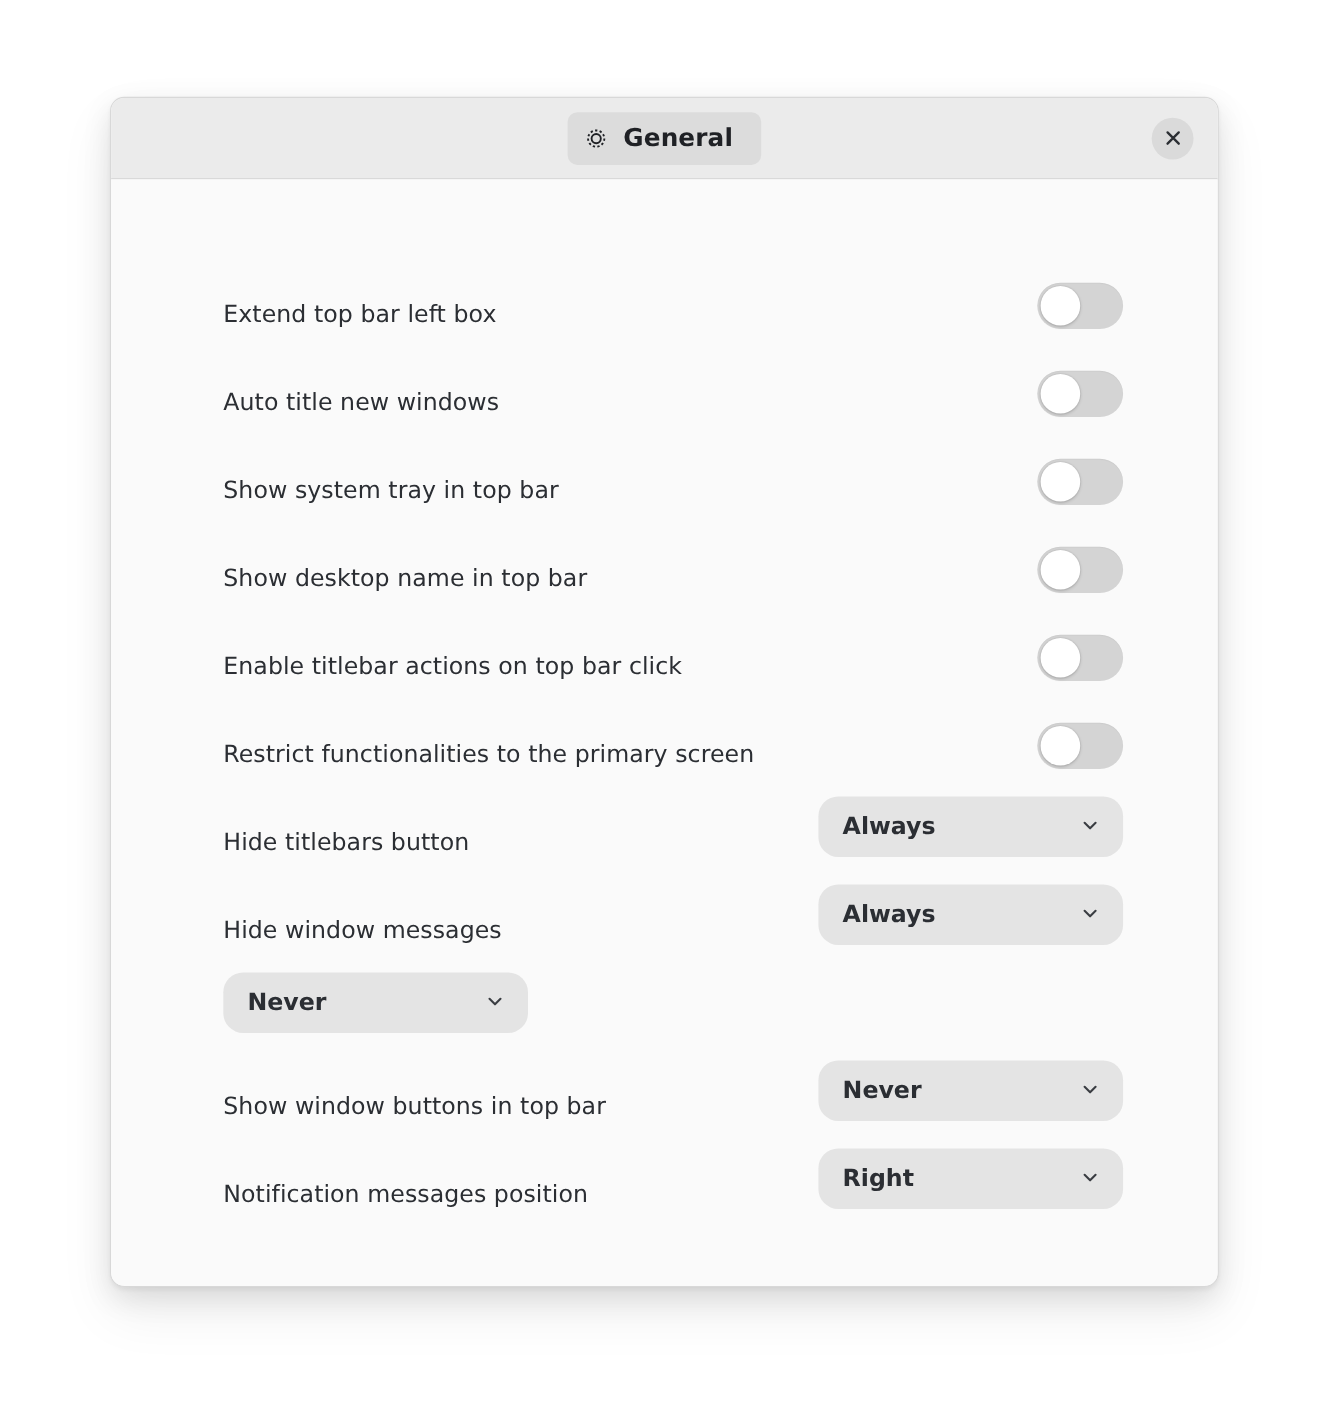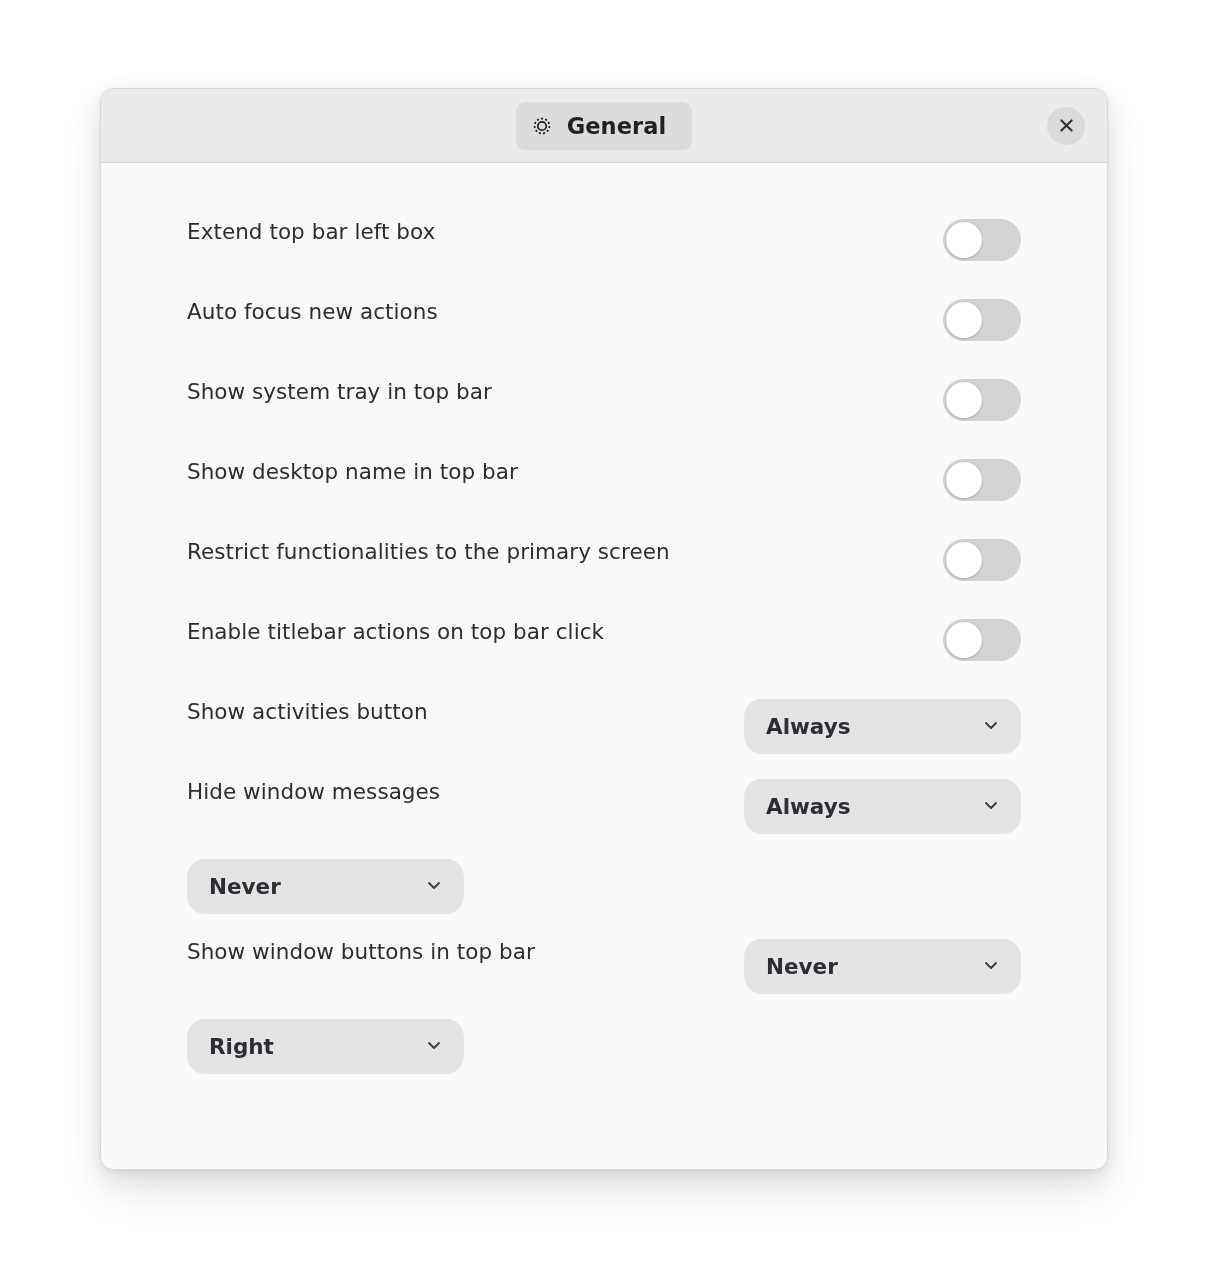--- a/index.html
+++ b/index.html
@@ -106,22 +106,23 @@
   .content {
     position: relative;
     height: calc(100% - 75px);
     background: #fafafa;
     padding: 56px 86px 0 86px;
   }
 
   .row {
     height: 80px;
     display: flex;
-    align-items: flex-start;
+    align-items: flex-end;
     justify-content: space-between;
+    margin-left: 16px;
   }
 
   .row-label {
     font-size: 21.5px;
     font-weight: normal;
     color: #2b2e33;
     letter-spacing: 0.05px;
     white-space: nowrap;
   }
 
@@ -209,56 +210,56 @@
     <div class="content">
 
       <div class="row">
         <span class="row-label">Extend top bar left box</span>
         <button class="switch">
           <span class="knob"></span>
         </button>
       </div>
 
       <div class="row">
-        <span class="row-label">Auto focus new actions</span>
+        <span class="row-label">Auto title new windows</span>
         <button class="switch">
           <span class="knob"></span>
         </button>
       </div>
 
       <div class="row">
         <span class="row-label">Show system tray in top bar</span>
         <button class="switch">
           <span class="knob"></span>
         </button>
       </div>
 
       <div class="row">
         <span class="row-label">Show desktop name in top bar</span>
         <button class="switch">
           <span class="knob"></span>
         </button>
       </div>
 
       <div class="row">
+        <span class="row-label">Enable titlebar actions on top bar click</span>
+        <button class="switch">
+          <span class="knob"></span>
+        </button>
+      </div>
+
+      <div class="row">
         <span class="row-label">Restrict functionalities to the primary screen</span>
         <button class="switch">
           <span class="knob"></span>
         </button>
       </div>
 
       <div class="row">
-        <span class="row-label">Enable titlebar actions on top bar click</span>
-        <button class="switch">
-          <span class="knob"></span>
-        </button>
-      </div>
-
-      <div class="row">
-        <span class="row-label">Show activities button</span>
+        <span class="row-label">Hide titlebars button</span>
         <button class="dropdown">
           <span class="dropdown-value">Always</span>
           <span class="chev">
             <svg width="20" height="20" viewBox="0 0 20 20" aria-hidden="true">
               <path d="M5 8 L10 13 L15 8" fill="none" stroke="#3a3d42" stroke-width="1.9" stroke-linecap="round" stroke-linejoin="round"></path>
             </svg>
           </span>
         </button>
       </div>
 
@@ -291,20 +292,21 @@
           <span class="dropdown-value">Never</span>
           <span class="chev">
             <svg width="20" height="20" viewBox="0 0 20 20" aria-hidden="true">
               <path d="M5 8 L10 13 L15 8" fill="none" stroke="#3a3d42" stroke-width="1.9" stroke-linecap="round" stroke-linejoin="round"></path>
             </svg>
           </span>
         </button>
       </div>
 
       <div class="row">
+        <span class="row-label">Notification messages position</span>
         <button class="dropdown">
           <span class="dropdown-value">Right</span>
           <span class="chev">
             <svg width="20" height="20" viewBox="0 0 20 20" aria-hidden="true">
               <path d="M5 8 L10 13 L15 8" fill="none" stroke="#3a3d42" stroke-width="1.9" stroke-linecap="round" stroke-linejoin="round"></path>
             </svg>
           </span>
         </button>
       </div>
 

